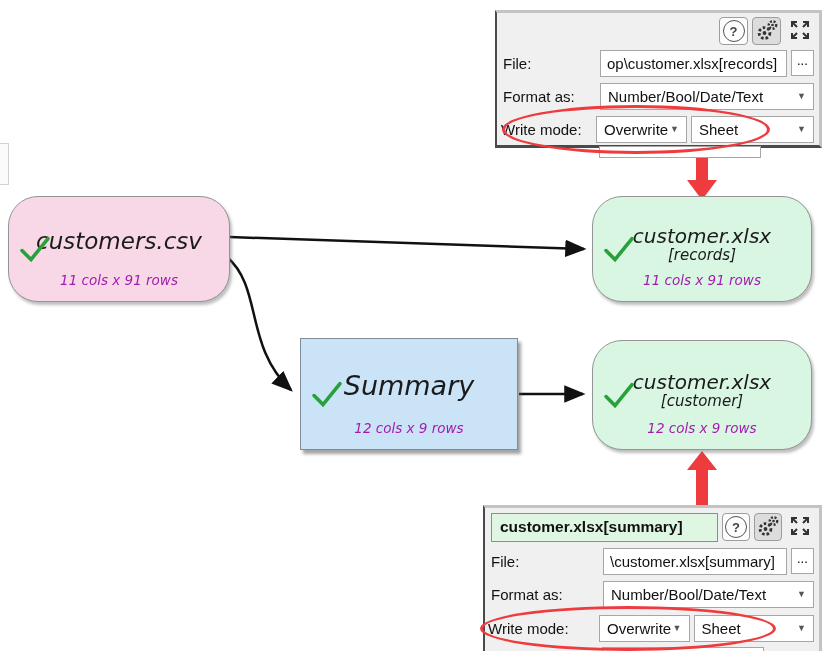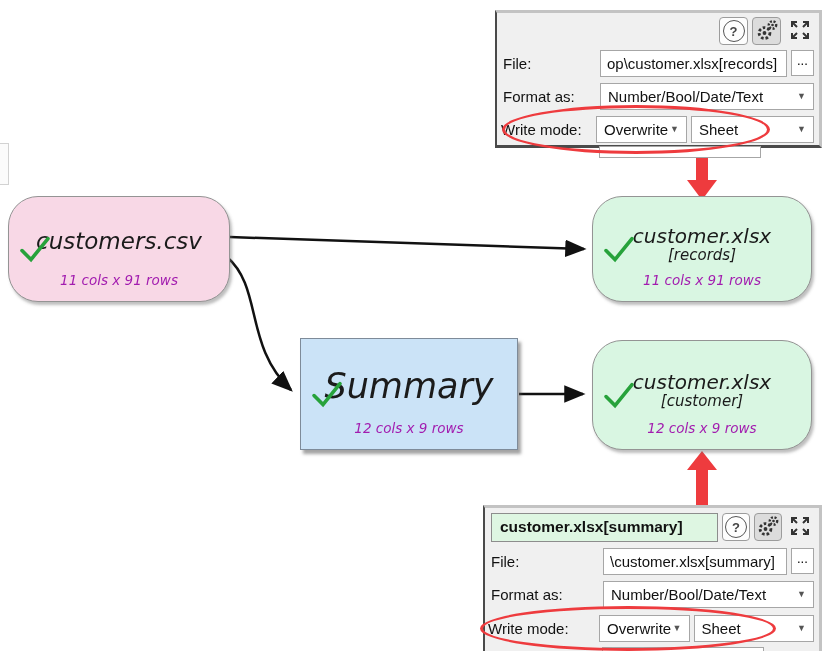--- a/index.html
+++ b/index.html
@@ -7,21 +7,21 @@
          font-family:"Liberation Sans",sans-serif;}
 
   
   .node{position:absolute;box-sizing:border-box;border:1px solid #949494;
         box-shadow:2px 3px 3px rgba(110,110,110,.45);
         display:flex;flex-direction:column;align-items:center;justify-content:center;
         font-family:"DejaVu Sans","Liberation Sans",sans-serif;color:#1b1b1b;font-style:italic;}
   .node.rounded{border-radius:30px;}
   .node-title{font-size:23px;line-height:1.1;text-align:center;}
   .node-title.two{font-size:20px;}
-  .node-title.big{font-size:35px;}
+  .node-title.big{font-size:27px;}
   .node-sub{font-size:15px;line-height:1.1;text-align:center;}
   .node-stats{position:absolute;bottom:13px;left:0;right:0;text-align:center;
               font-size:13.5px;color:#a21caf;margin-top:16px;}
   .check{position:absolute;left:10px;top:50%;transform:translateY(-42%);}
 
   #node-source{left:8px;top:196px;width:222px;height:106px;background:#f8d8e6;}
   #node-source .node-title{margin-bottom:14px;}
   #node-records{left:592px;top:196px;width:220px;height:106px;background:#d9f6e2;}
   #node-summary-out{left:592px;top:340px;width:220px;height:110px;background:#d9f6e2;}
   #node-transform{left:300px;top:338px;width:218px;height:112px;background:#cbe3f7;

